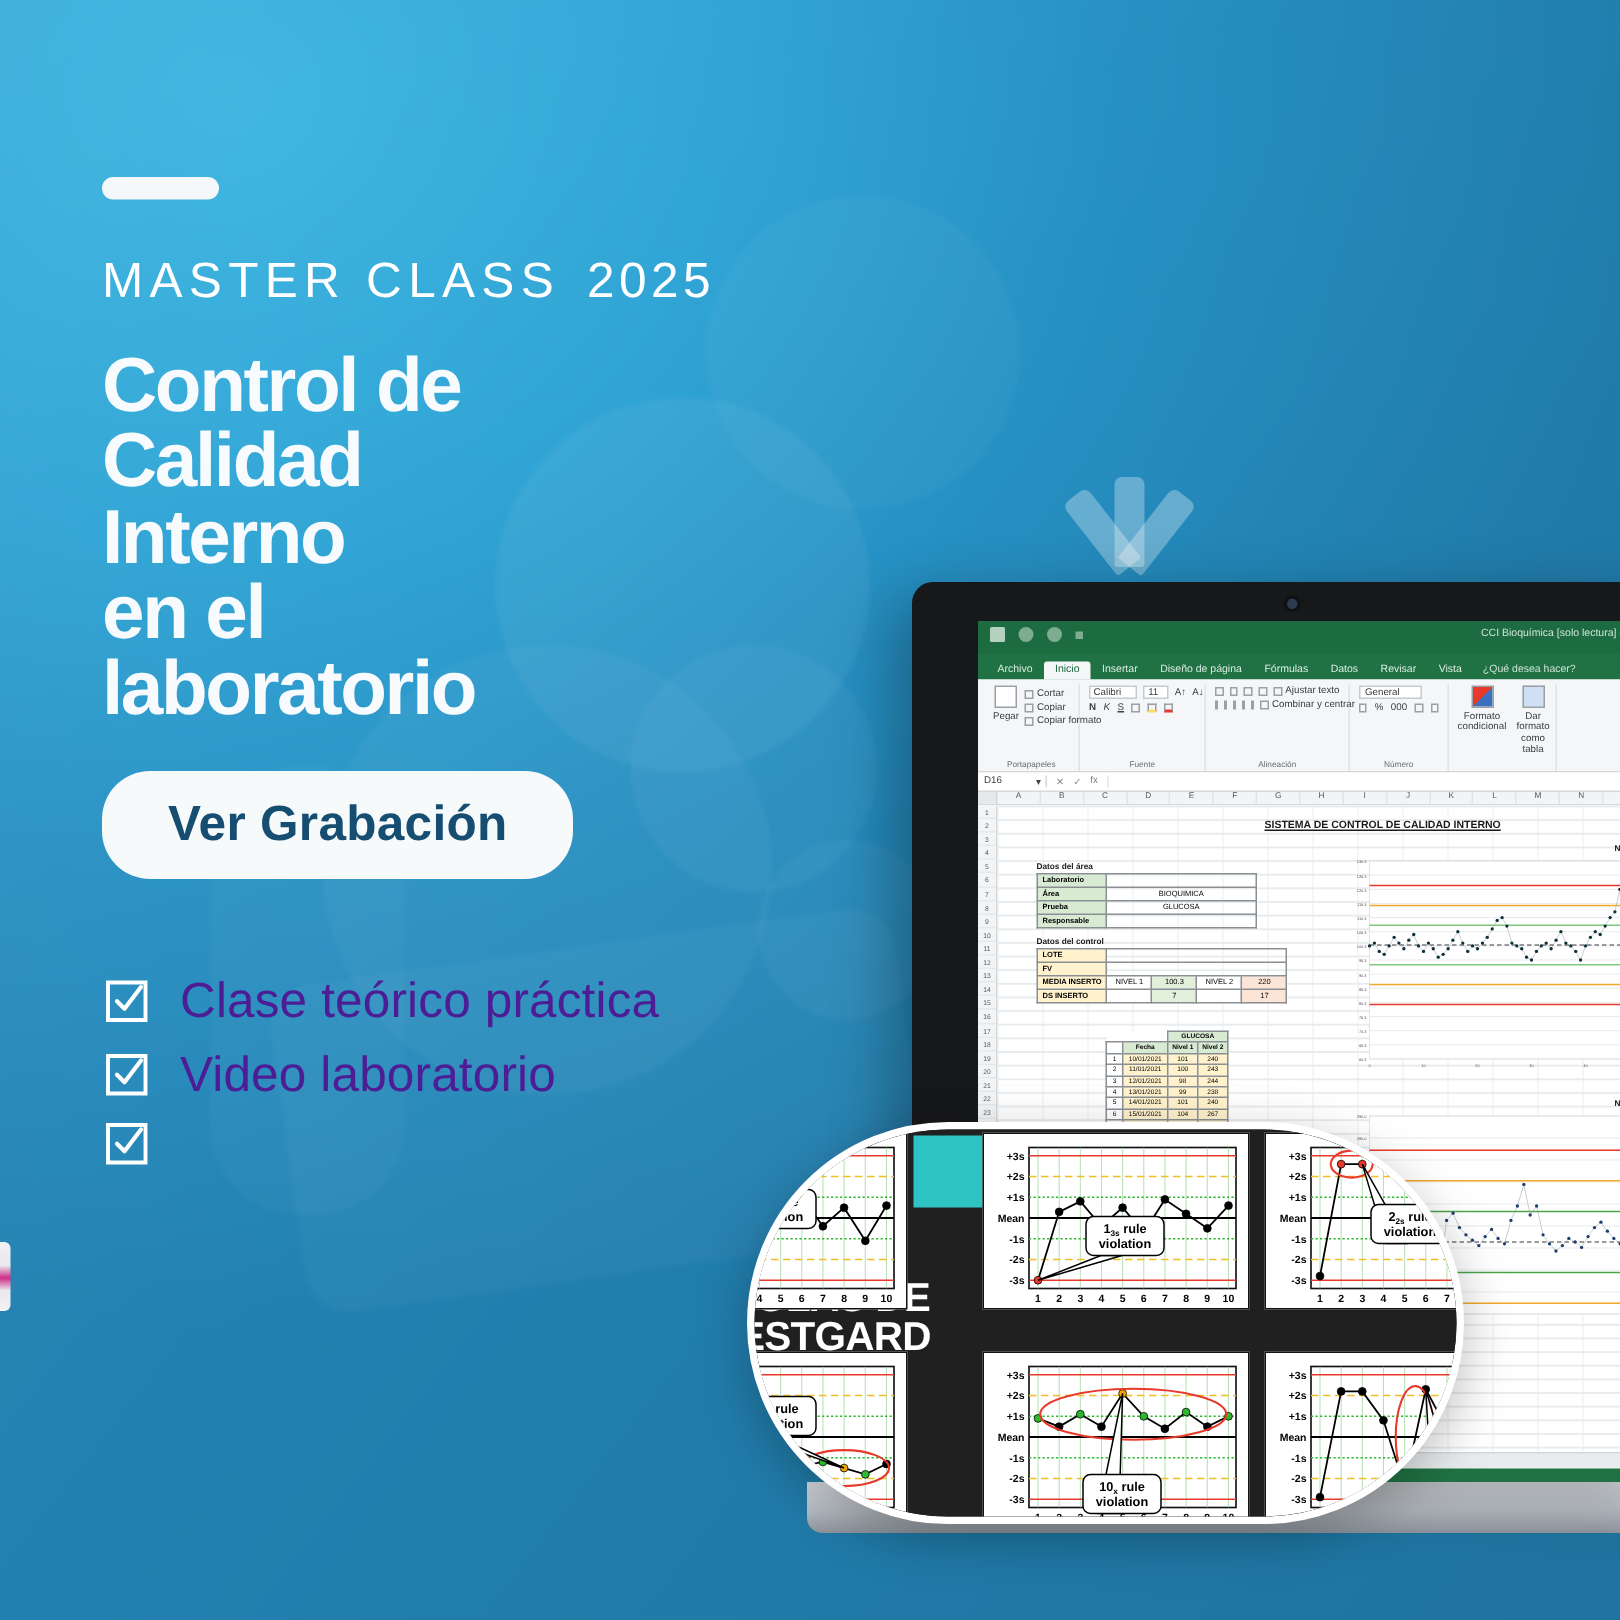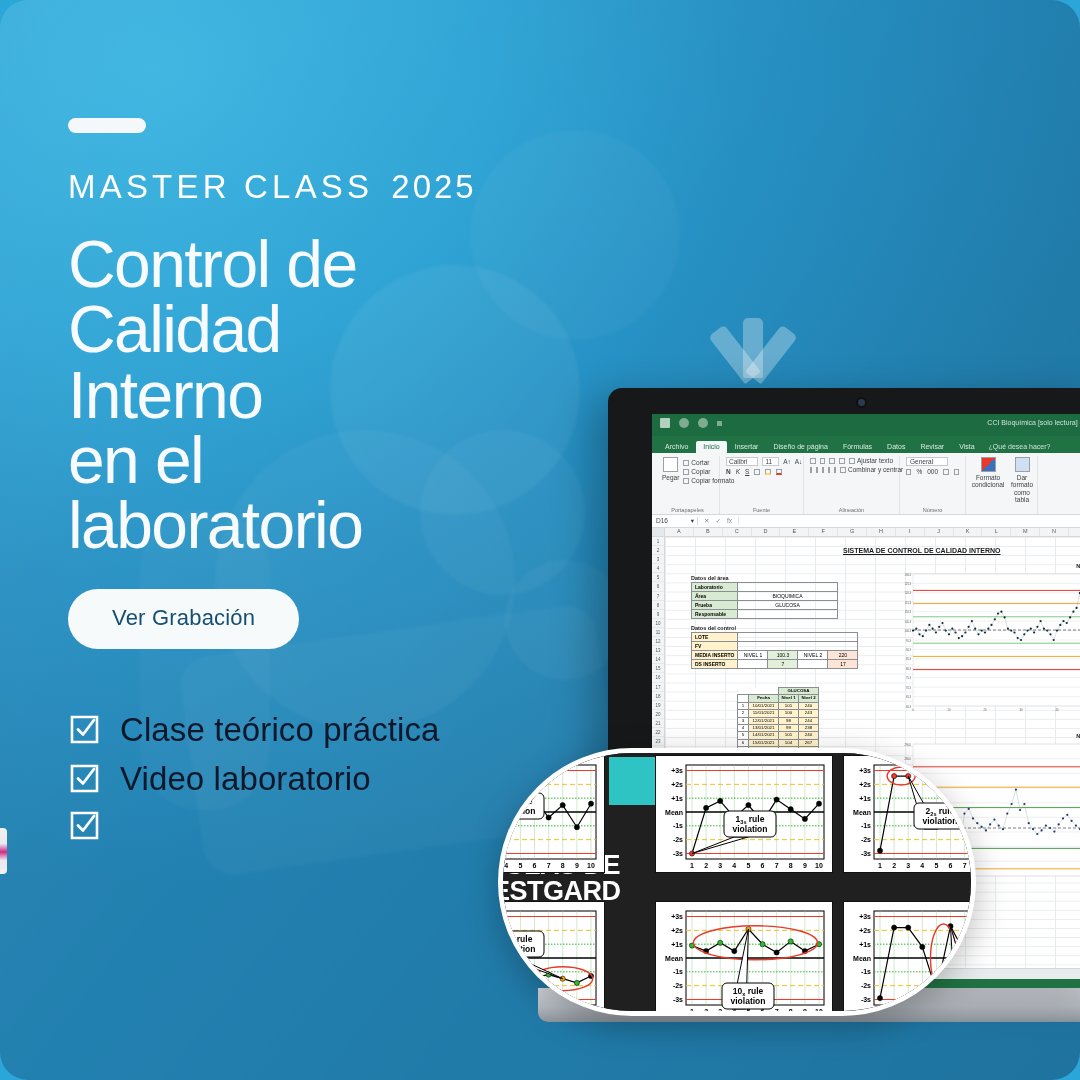--- a/index.html
+++ b/index.html
@@ -5,21 +5,21 @@
   * { box-sizing: border-box; margin: 0; padding: 0; }
   html, body { width: 1080px; height: 1080px; }
   body {
     font-family: "Liberation Sans", sans-serif;
     overflow: hidden;
     position: relative;
     background: #2ba6d8;
   }
 
   
-  #stage { position: absolute; inset: 0; overflow: hidden; border-radius: 28px; }
+  #stage { position: absolute; inset: 0; overflow: hidden; }
 
   .bg-base {
     position: absolute; inset: 0;
     background:
       radial-gradient(ellipse 950px 820px at 14% 6%, #34b2e0 0%, #2aa2d4 36%, #2690c3 62%, #2280b0 100%);
   }
   .bg-sheen {
     position: absolute; inset: 0;
     background: linear-gradient(128deg, rgba(255,255,255,.085) 0%, rgba(255,255,255,0) 46%, rgba(0,0,0,.10) 100%);
   }
@@ -59,42 +59,42 @@
     width: 78px; height: 15px; border-radius: 8px; background: #f4f8fa;
     margin-bottom: 35px;
   }
   .eyebrow {
     color: #ffffff; font-size: 33px; letter-spacing: 4.2px; font-weight: 300;
     white-space: nowrap; margin-bottom: 26px;
   }
   .eyebrow .yr { margin-left: 18px; letter-spacing: 3px; }
 
   .headline {
-    color: #f7fbfd; font-size: 66px; line-height: 0.99; font-weight: 400;
+    color: #f7fbfd; font-size: 51px; line-height: 0.99; font-weight: 700;
     letter-spacing: -1.6px; white-space: pre-line;
   }
 
   .cta {
     display: inline-block; margin-top: 30px;
     background: #f7fafb; color: #164e72;
-    font-size: 22px; font-weight: 400; letter-spacing: .2px;
+    font-size: 33px; font-weight: 700; letter-spacing: .2px;
     padding: 16px 44px 18px; border-radius: 32px; border: none;
     font-family: "Liberation Sans", sans-serif; cursor: pointer;
   }
 
   .features { margin-top: 62px; }
   .feature {
     display: flex; align-items: center; gap: 19px; margin-bottom: 11px;
   }
   .chk {
     width: 33px; height: 33px; flex: 0 0 33px; position: relative;
   }
   .chk svg { display: block; }
   .feature-label {
-    color: #0f172a; font-size: 33px; font-weight: 400; letter-spacing: .1px; white-space: nowrap;
+    color: #4c1d95; font-size: 33px; font-weight: 400; letter-spacing: .1px; white-space: nowrap;
   }
 
   
   .laptop { position: absolute; left: 608px; top: 388px; width: 520px; z-index: 3; }
   .lid {
     width: 500px; height: 600px;
     background: #17181a;
     border-radius: 14px 14px 0 0;
     padding: 26px 10px 0 44px;
     box-shadow: -14px 10px 40px rgba(0,0,0,.28);

